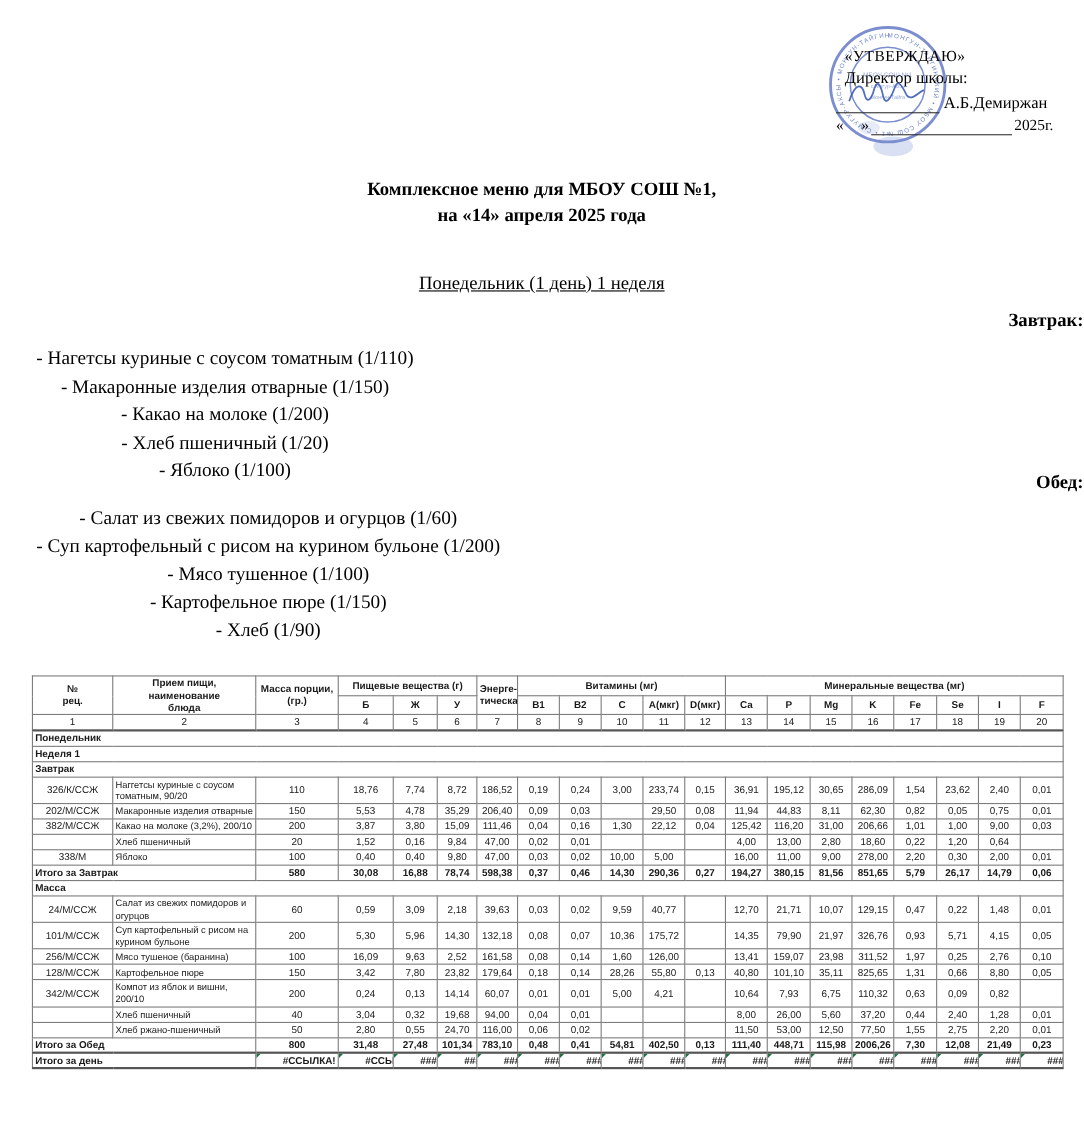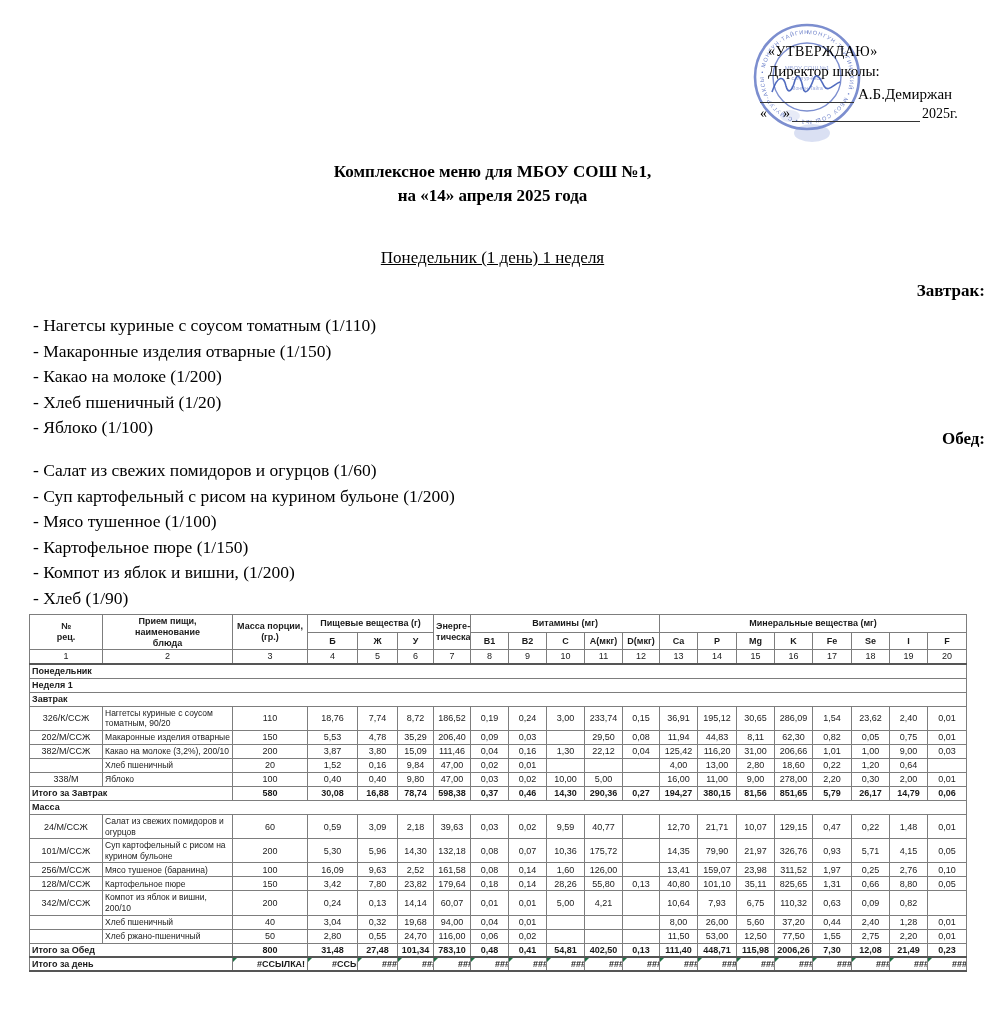--- a/index.html
+++ b/index.html
@@ -18,21 +18,21 @@
   .date-row{position:absolute;left:20px;top:94px;font-size:14px;white-space:nowrap;}
   .date-gap{display:inline-block;width:16px;height:12px;}
   .date-underline{display:inline-block;width:128px;border-bottom:1px solid #333;height:13px;vertical-align:bottom;margin:0 2px;}
   .signature-svg{position:absolute;left:28px;top:58px;}
   
   .title-block{position:absolute;left:0;top:160px;width:100%;text-align:center;font-weight:bold;font-size:17px;line-height:23.5px;}
   .day-heading{position:absolute;left:0;top:248px;width:100%;text-align:center;font-weight:normal;font-size:17px;text-decoration:underline;}
   .meal-heading{position:absolute;left:0;width:100%;text-align:right;font-weight:bold;font-size:17px;}
   #breakfast-heading{top:281px;}
   #lunch-heading{top:429px;}
-  .menu-list{position:absolute;left:33px;margin:0;padding:0;list-style:none;font-size:17.5px;line-height:25.6px;}
+  .menu-list{position:absolute;left:33px;margin:0;padding:0;list-style:none;font-size:17.5px;line-height:25.6px;text-align:center;}
   #breakfast-list{top:313px;}
   #lunch-list{top:458px;}
   
   .table-wrap{position:absolute;left:29px;top:614px;}
   table{border-collapse:collapse;table-layout:fixed;width:937px;
     font-family:"Liberation Sans",sans-serif;font-size:9px;color:#1a1a1a;}
   th,td{border:1px solid #7d7d7d;padding:1px 2px;overflow:hidden;vertical-align:middle;}
   table{border:1px solid #555;}
   th{font-weight:bold;text-align:center;white-space:pre-line;line-height:1.2;font-size:9px;}
   thead tr.h1{height:16px;}
@@ -101,21 +101,20 @@
     <li>- Хлеб пшеничный (1/20)</li>
     <li>- Яблоко (1/100)</li>
   </ul>
 
 <div class="meal-heading" id="lunch-heading">Обед:</div>
 <ul class="menu-list" id="lunch-list">
     <li>- Салат из свежих помидоров и огурцов (1/60)</li>
     <li>- Суп картофельный с рисом на курином бульоне (1/200)</li>
     <li>- Мясо тушенное (1/100)</li>
     <li>- Картофельное пюре (1/150)</li>
-    <li>- Компот из яблок и вишни, (1/200)</li>
     <li>- Хлеб (1/90)</li>
   </ul>
 
 <div class="table-wrap">
   <table>
     <colgroup id="cols">
         <col style="width: 73px;">
         <col style="width: 130px;">
         <col style="width: 75px;">
         <col style="width: 50px;">

